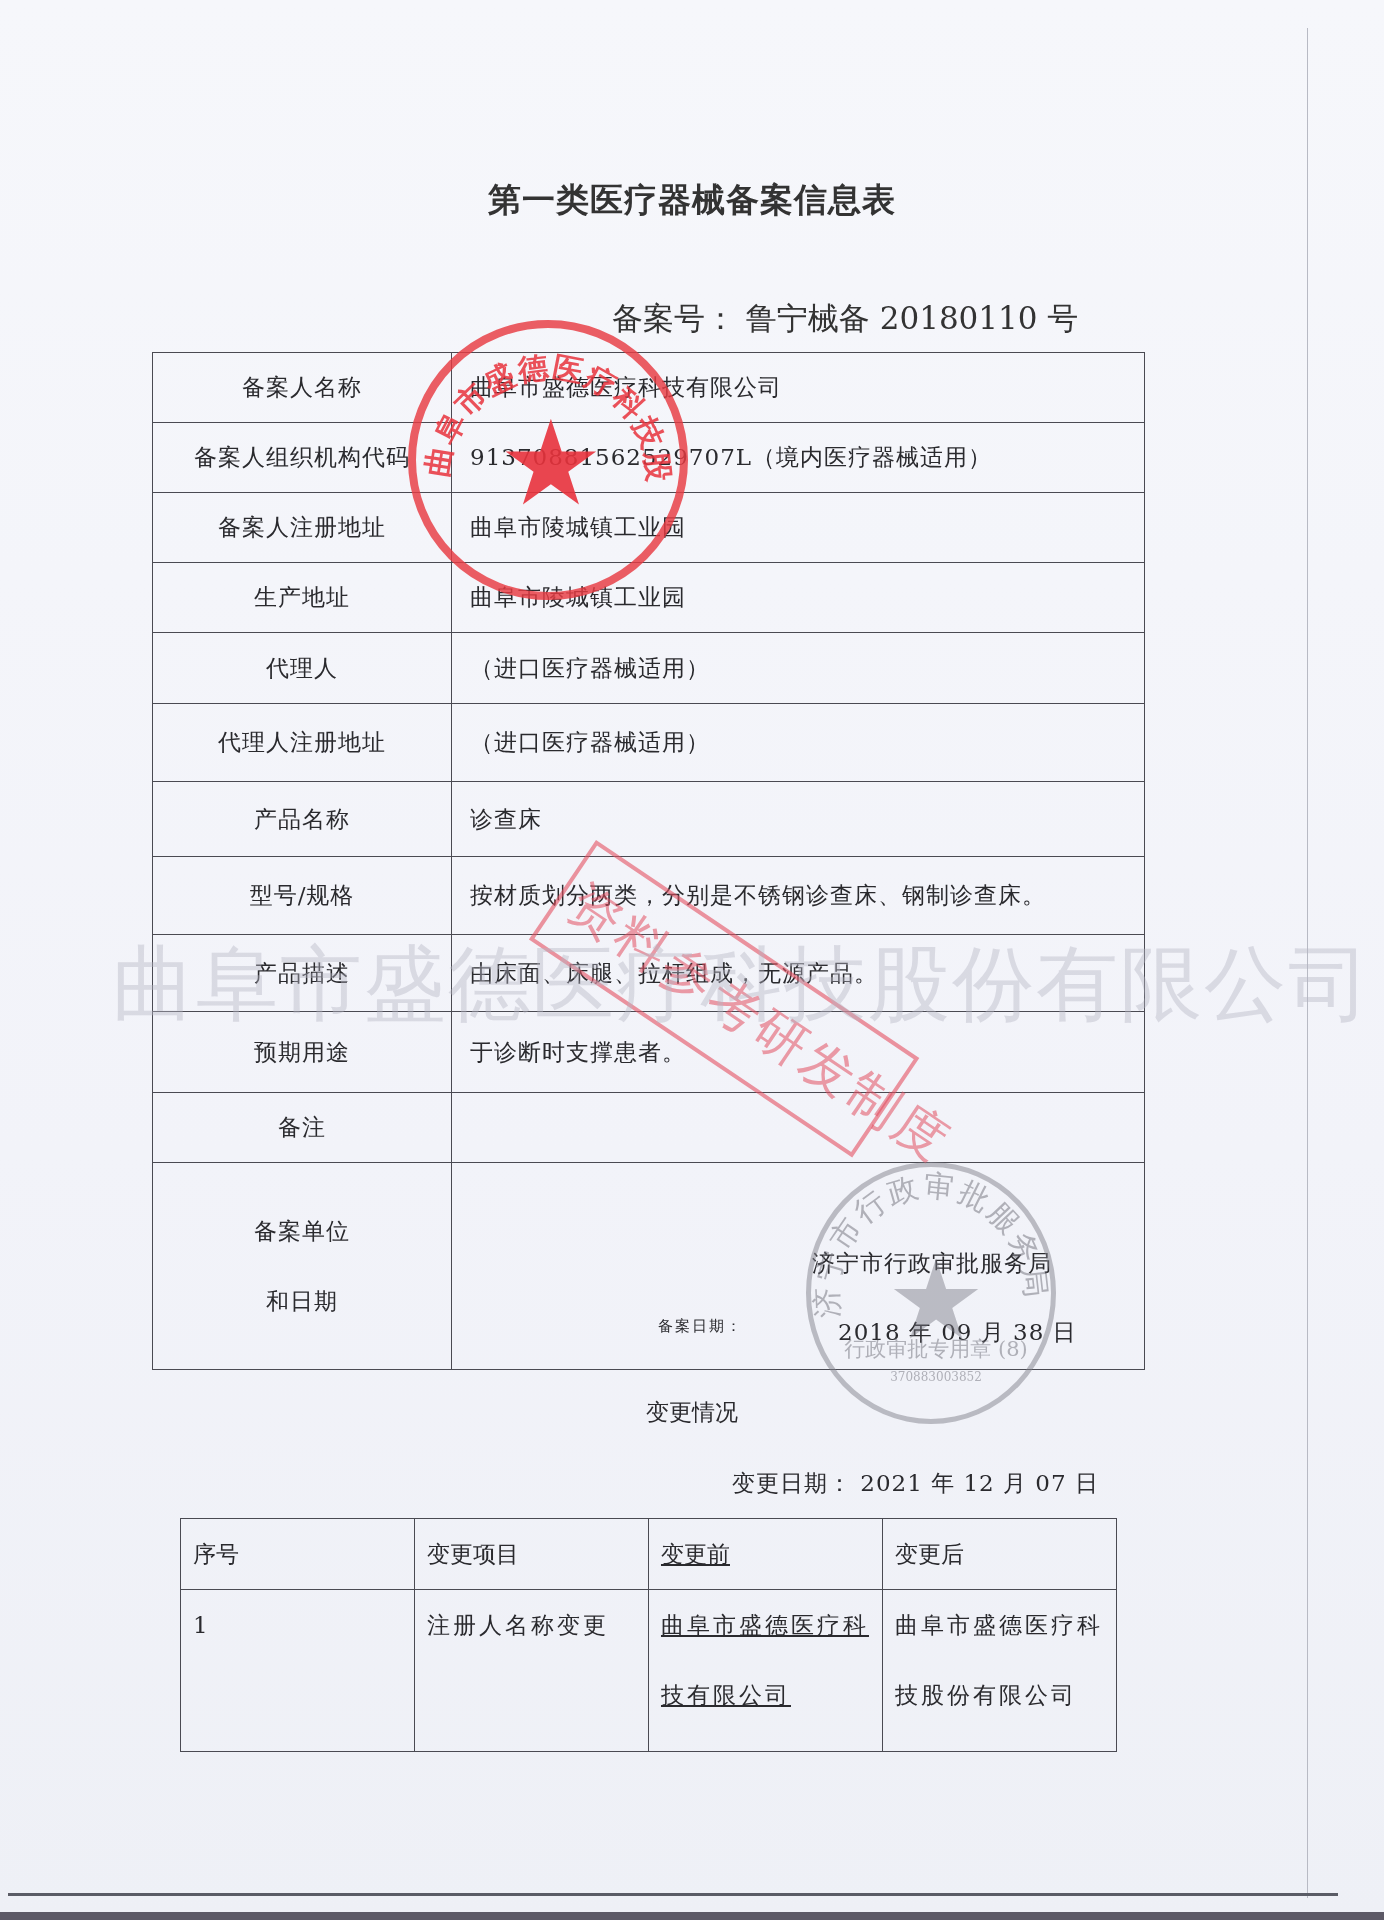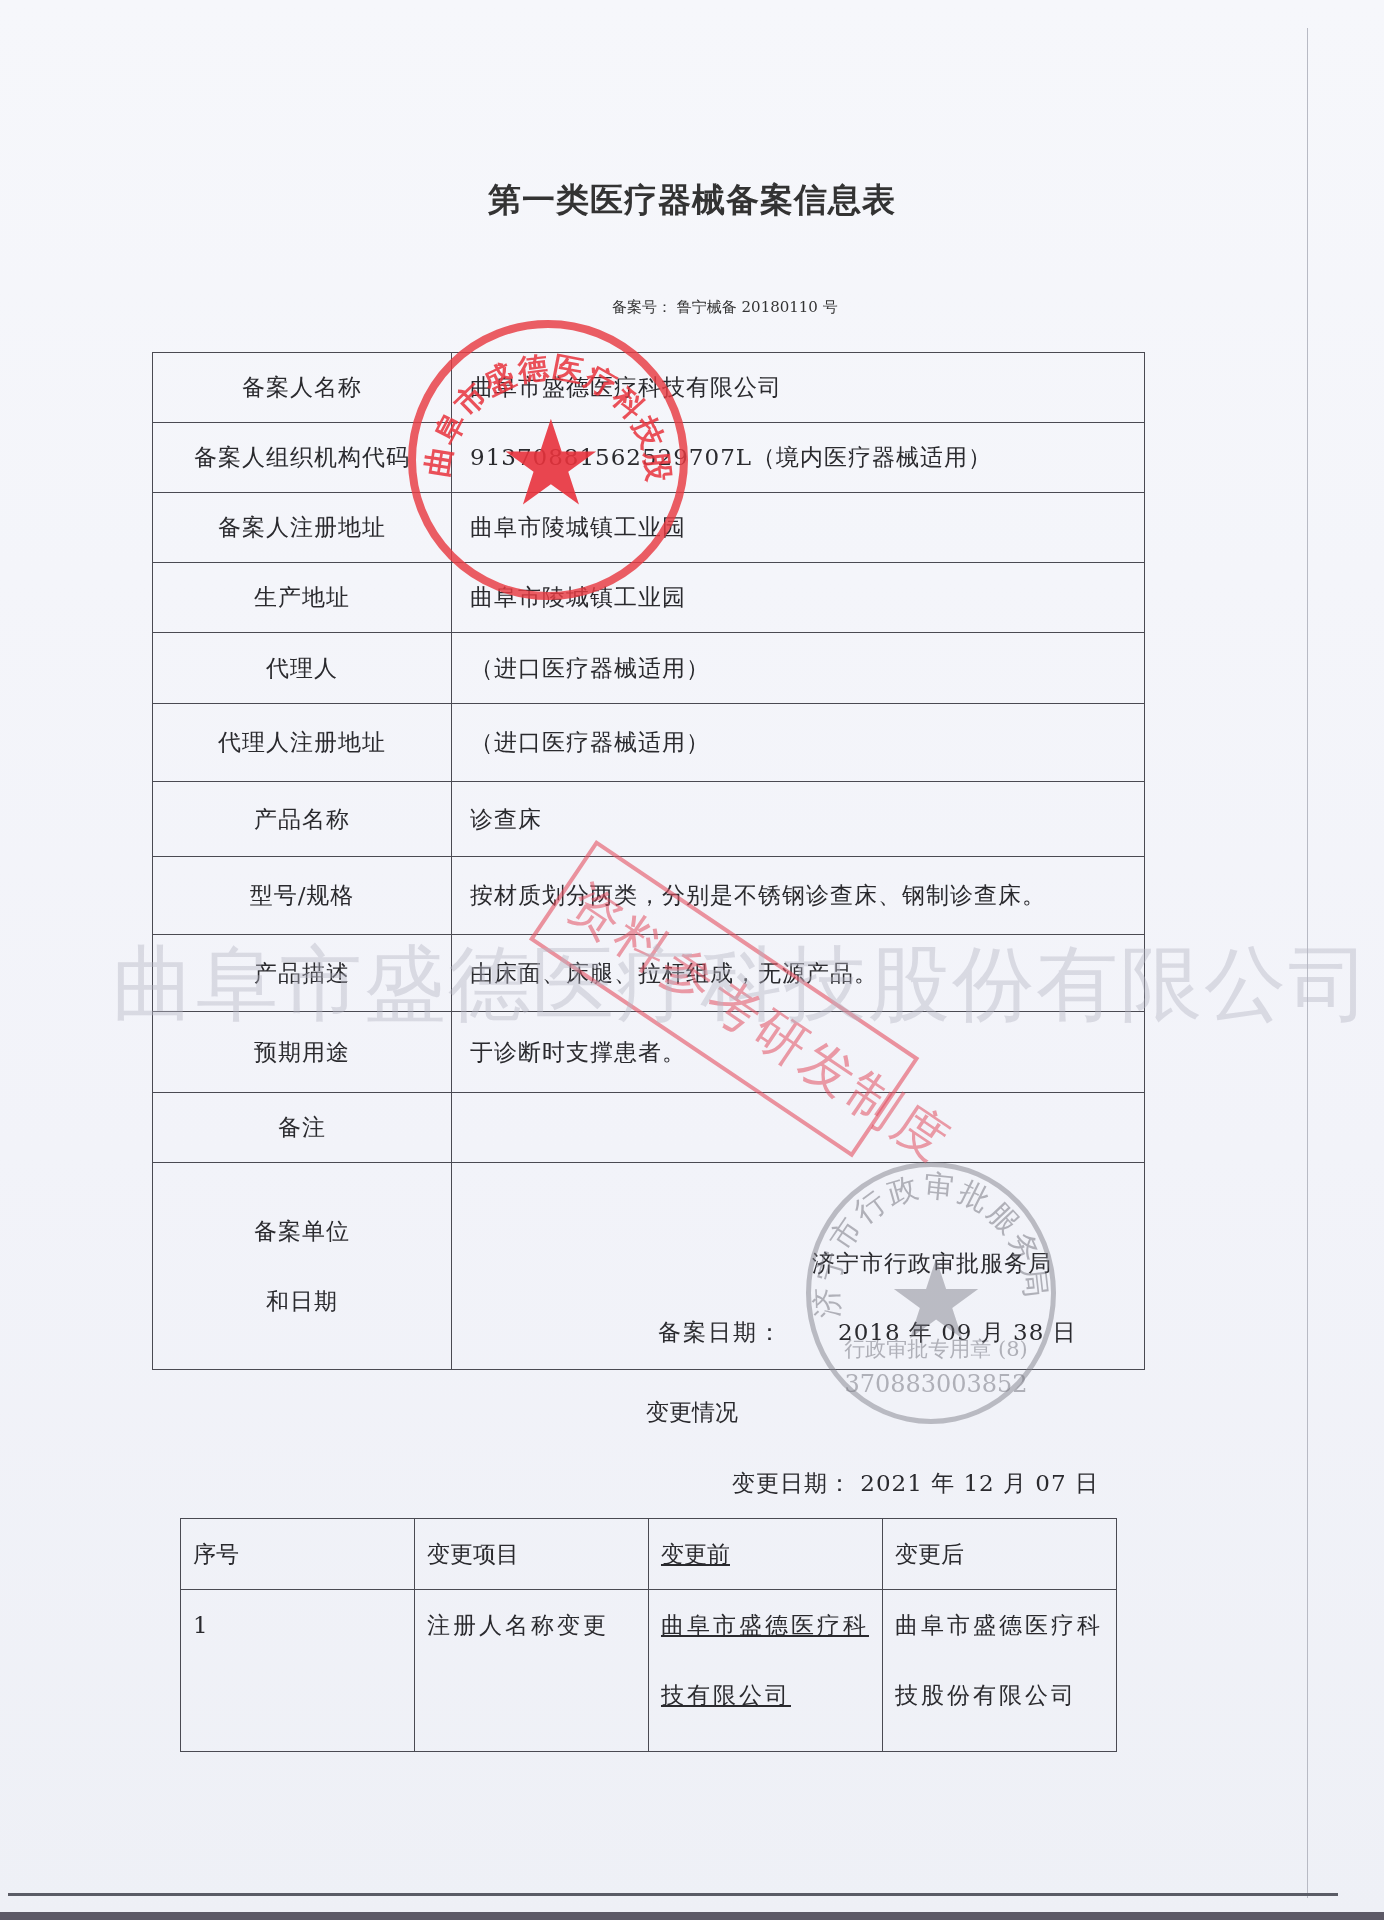--- a/index.html
+++ b/index.html
@@ -10,34 +10,34 @@
     color: #2a2a2e;
   }
   .page { position: absolute; left: 0; top: 0; width: 1384px; height: 1920px;
     background: linear-gradient(180deg, #f6f7fb 0%, #f2f3f9 60%, #eef0f6 100%); }
   .right-edge { position: absolute; left: 1307px; top: 28px; width: 1px; height: 1870px; background: #b8bac4; }
   .bottom-edge { position: absolute; left: 8px; top: 1893px; width: 1330px; height: 3px; background: #5a5c66; }
   .bottom-strip { position: absolute; left: 0; top: 1912px; width: 1384px; height: 8px; background: #5c5966; }
 
   .title { position: absolute; left: 0; width: 1384px; top: 178px; text-align: center;
     font-family: Liberation Sans, sans-serif; font-weight: bold; font-size: 33px; color: #333; letter-spacing: 1px; }
-  .record-no { position: absolute; left: 612px; top: 298px; font-size: 15px; color: #333; }
+  .record-no { position: absolute; left: 612px; top: 298px; font-size: 31px; color: #333; }
 
   table { border-collapse: collapse; position: absolute; }
   .main-table { left: 152px; top: 352px; width: 993px; }
   .main-table td { border: 1.6px solid #4a4a52; font-size: 23px; padding: 16px; }
   .main-table td.label { width: 266px; text-align: center; letter-spacing: 1px; }
   .main-table td.value { padding-left: 18px; letter-spacing: 1px; }
   .r1 { height: 70px; } .r2 { height: 70px; } .r3 { height: 70px; } .r4 { height: 70px; }
   .r5 { height: 71px; } .r6 { height: 78px; } .r7 { height: 75px; } .r8 { height: 78px; }
   .r9 { height: 77px; } .r10 { height: 81px; } .r11 { height: 70px; } .r12 { height: 207px; }
   .unit-label { line-height: 70px; }
   .sign-cell { position: relative; }
   .sign-org { position: absolute; left: 360px; top: 85px; font-size: 23px; letter-spacing: 1px; }
-  .sign-date-label { position: absolute; left: 206px; top: 154px; font-size: 23px; letter-spacing: 2px; }
+  .sign-date-label { position: absolute; left: 206px; top: 154px; font-size: 15px; letter-spacing: 2px; }
   .sign-date { position: absolute; left: 386px; top: 154px; font-size: 23px; letter-spacing: 1px; }
 
   .change-title { position: absolute; left: 0; width: 1384px; text-align: center; top: 1397px; font-size: 23px; }
   .change-date { position: absolute; left: 732px; top: 1468px; font-size: 23px; letter-spacing: 1px; }
 
   .change-table { left: 180px; top: 1518px; width: 937px; }
   .change-table td { border: 1.6px solid #4a4a52; font-size: 23px; vertical-align: top; padding: 0 12px; }
   .change-table tr.head td { height: 70px; vertical-align: middle; }
   .change-table tr.row td { height: 137px; padding-top: 24px; line-height: 70px; }
   .change-table td.c1 { width: 210px; } .change-table td.c2 { width: 210px; }
@@ -49,21 +49,21 @@
     border: 8px solid rgba(232,58,66,0.82); box-sizing: border-box; }
   .stamp-red .star { position: absolute; left: 80px; top: 80px; width: 110px; height: 110px; color: rgba(232,50,60,0.9); font-size: 118px; line-height: 110px; text-align: center; }
   .stamp-red .ring-text { position: absolute; inset: 0; }
   .stamp-rect { position: absolute; left: 596px; top: 840px; width: 390px; height: 120px;
     border: 4px solid rgba(228,80,96,0.6); transform: rotate(34deg); transform-origin: left top;
     color: rgba(226,78,96,0.55); font-size: 52px; letter-spacing: 4px; line-height: 112px; padding-left: 10px; white-space: nowrap; box-sizing: border-box; }
   .stamp-gray { position: absolute; left: 806px; top: 1162px; width: 250px; height: 262px; border-radius: 50%;
     border: 5px solid rgba(130,130,140,0.5); box-sizing: border-box; }
   .stamp-gray .star { position: absolute; left: 70px; top: 78px; width: 110px; height: 110px; color: rgba(120,120,130,0.45); font-size: 110px; line-height: 110px; text-align: center; }
   .stamp-gray .stamp-text { position: absolute; left: 0; width: 250px; top: 160px; text-align: center; color: rgba(110,110,120,0.5); font-size: 21px; margin-top: 8px; }
-  .stamp-gray .stamp-sub { position: absolute; left: 0; width: 250px; top: 203px; text-align: center; color: rgba(110,110,120,0.5); font-size: 24px; }
+  .stamp-gray .stamp-sub { position: absolute; left: 0; width: 250px; top: 203px; text-align: center; color: rgba(110,110,120,0.5); font-size: 12px; }
 
   .watermark { position: absolute; left: 112px; top: 930px; font-family: "DejaVu Sans", "Liberation Sans", sans-serif;
     font-size: 82px; color: rgba(180,182,195,0.42); letter-spacing: 2px; white-space: nowrap; font-weight: normal; }
   .watermark-url { position: absolute; left: 655px; top: 1817px; font-family: "DejaVu Sans", "Liberation Sans", sans-serif;
     font-size: 62px; color: rgba(255,255,255,0.92); letter-spacing: -2px; white-space: nowrap; }
 </style>
 </head>
 <body>
 
 <div class="page">

